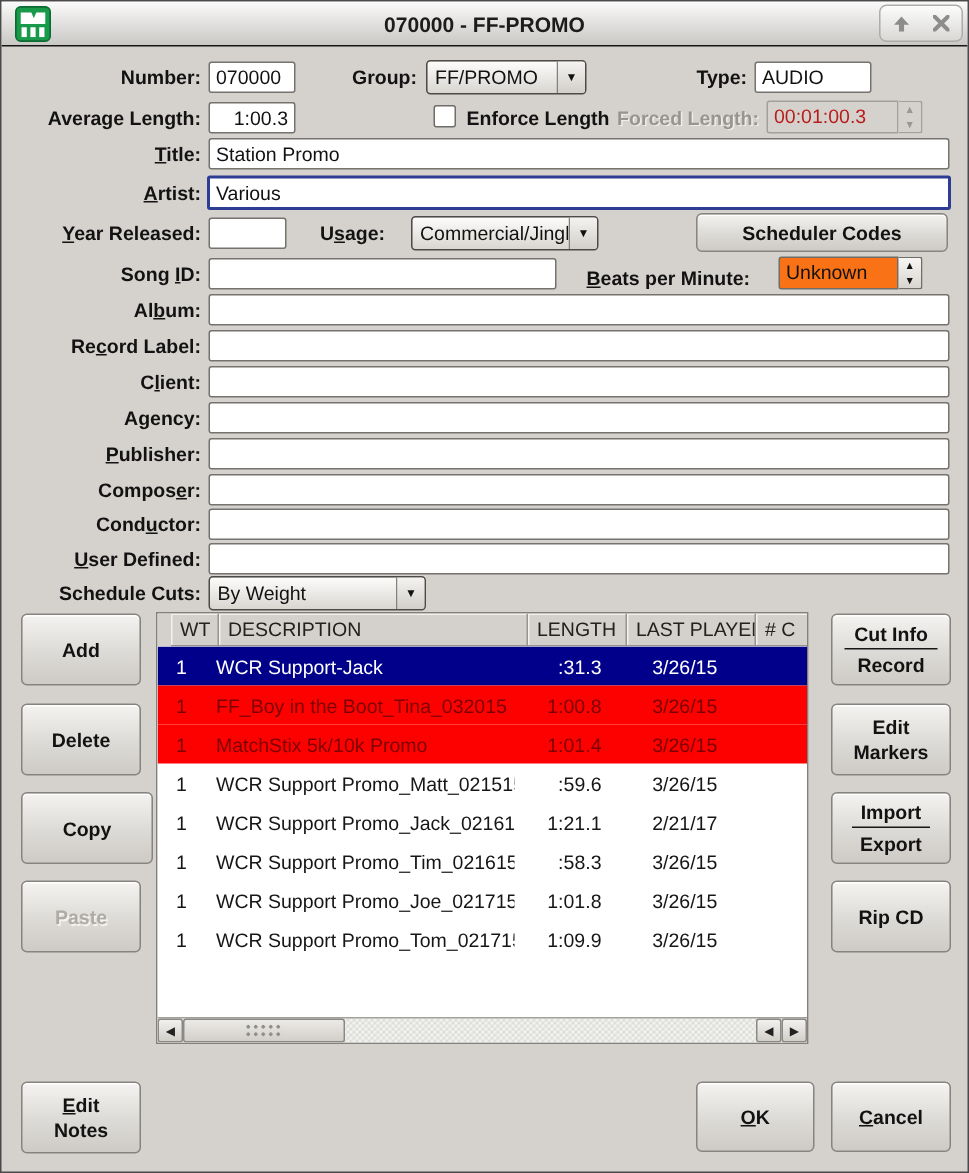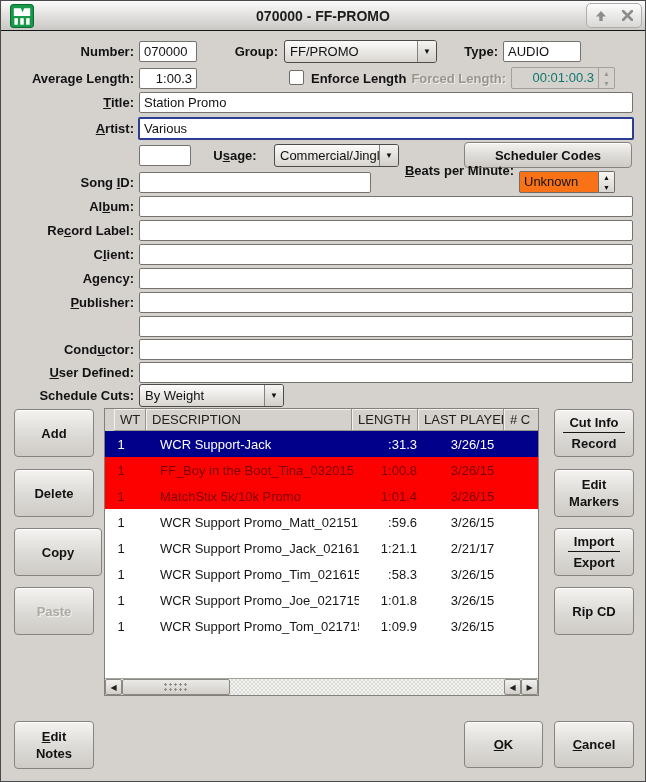--- a/index.html
+++ b/index.html
@@ -72,21 +72,21 @@
     background:#f97316; border:1px solid #6f6d68; border-radius:2px 0 0 2px;
     font-size:13px; line-height:20px; padding:0 4px; color:#111;
   }
   .spin-btns {
     width:16px; border:1px solid #6f6d68; border-left:none; border-radius:0 2px 2px 0;
     background:linear-gradient(#f7f6f4,#d8d5d0);
     display:flex; flex-direction:column;
   }
   .spin-btns span { flex:1; display:flex; align-items:center; justify-content:center;
     font-size:7px; line-height:7px; color:#111; }
-  .spin.disabled .spin-text { background:#d5d2cd; color:#0f766e; border-color:#a39f99; text-align:right; }
+  .spin.disabled .spin-text { background:#d5d2cd; color:#b91c1c; border-color:#a39f99; text-align:left; }
   .spin.disabled .spin-btns { border-color:#a39f99; background:#d5d2cd; }
   .spin.disabled .spin-btns span { color:#9a9792; }
 
   
   .btn {
     position:absolute; display:flex; flex-direction:column;
     align-items:center; justify-content:center;
     background:linear-gradient(#f4f3f1,#dcdad6 55%,#cecbc6);
     border:1px solid #87847f; border-radius:4px;
     box-shadow:inset 0 1px 0 #fff;
@@ -106,21 +106,21 @@
   .th {
     font-size:13px; color:#22211d; line-height:21px; padding-left:6px;
     border-right:1px solid #96948d; border-bottom:1px solid #96948d;
     white-space:nowrap; overflow:hidden; flex:none;
     box-shadow:inset 1px 1px 0 #f2f1ee;
   }
   .tbody { flex:1; background:#fff; overflow:hidden; }
   .trow { display:flex; height:26px; align-items:center; font-size:13px; color:#161616; }
   .td { white-space:nowrap; overflow:hidden; flex:none; }
   .td.wt { width:32px; text-align:center; }
-  .td.desc { width:206px; padding-left:7px;margin-left:16px; }
+  .td.desc { width:206px; padding-left:7px; }
   .td.len { width:66px; text-align:right; padding-right:8px; }
   .td.lp { width:95px; text-align:center; }
   .trow.selected { background:#00008b; color:#ffffff; }
   .trow.alert { background:#fd0000; color:#7c0000; }
 
   .hscroll {
     flex:none; height:17px; border-top:1px solid #a3a19b; display:flex;
     background-color:#f3f3f1;
     background-image:
       linear-gradient(45deg,#dbdbd7 25%,transparent 25%,transparent 75%,#dbdbd7 75%),
@@ -169,21 +169,21 @@
         <svg width="11" height="11" viewBox="0 0 11 11">
             <path d="M1 1 L10 10 M10 1 L1 10" stroke="#8c8c8a" stroke-width="2.6" stroke-linecap="round"></path>
           </svg>
       </div>
     </div>
   </div>
 
   <div class="flabel" style="top:40px"><span>Number:</span><span class="accel"></span><span></span></div>
   <input class="tbox" style="left: 138px; top: 40px; width: 58px;" value="070000">
   <div class="ilabel" style="left:180px; top:40px; width:97px; text-align:right"><span>Group:</span><span class="accel"></span><span></span></div>
-  <div class="combo" style="left:283px; top:39px; width:153px">
+  <div class="combo" style="left:283px; top:39px; width:107px">
     <span class="combo-value">FF/PROMO</span>
     <span class="combo-arrow">▼</span>
   </div>
   <div class="ilabel" style="left:420px; top:40px; width:77px; text-align:right"><span>Type:</span><span class="accel"></span><span></span></div>
   <input class="tbox" style="left: 502px; top: 40px; width: 78px;" value="AUDIO">
 
   <div class="flabel" style="top:67px"><span>Average Length:</span><span class="accel"></span><span></span></div>
   <input class="tbox right" style="left: 138px; top: 67px; width: 58px;" value="1:00.3">
   <div class="checkbox" style="left:288px; top:69px"></div>
   <div class="ilabel" style="left:310px; top:67px"><span>Enforce Length</span><span class="accel"></span><span></span></div>
@@ -195,33 +195,34 @@
         <span>▼</span>
       </span>
   </div>
 
   <div class="flabel" style="top:91px"><span></span><span class="accel">T</span><span>itle:</span></div>
   <input class="tbox" style="left: 138px; top: 91px; width: 494px;" value="Station Promo">
 
   <div class="flabel" style="top:117px"><span></span><span class="accel">A</span><span>rtist:</span></div>
   <input class="tbox focused" style="left: 137px; top: 116px; width: 496px;" value="Various">
 
+  <div class="flabel" style="top:144px"><span></span><span class="accel">Y</span><span>ear Released:</span></div>
   <input class="tbox" style="left: 138px; top: 144px; width: 52px;" value="">
   <div class="ilabel" style="left:200px; top:144px; width:68px; text-align:center"><span>U</span><span class="accel">s</span><span>age:</span></div>
   <div class="combo" style="left:273px; top:143px; width:125px">
     <span class="combo-value">Commercial/Jingle/Promo</span>
     <span class="combo-arrow">▼</span>
   </div>
   <div class="btn" style="left:463px; top:141px; width:168px; height:26px">
       <span>Scheduler Codes</span>
     </div>
 
   <div class="flabel" style="top:171px"><span>Song </span><span class="accel">I</span><span>D:</span></div>
   <input class="tbox" style="left: 138px; top: 171px; width: 232px;" value="">
-  <div class="ilabel" style="left:390px; top:159px; width:123px; text-align:right"><span></span><span class="accel">B</span><span>eats per Minute:</span></div>
+  <div class="ilabel" style="left:390px; top:174px; width:123px; text-align:left"><span></span><span class="accel">B</span><span>eats per Minute:</span></div>
   <div class="spin" style="left:518px; top:170px">
     <span class="spin-text" style="width:80px">Unknown</span>
     <span class="spin-btns">
         <span>▲</span>
         <span>▼</span>
       </span>
   </div>
 
   <div class="flabel" style="top:195px"><span>Al</span><span class="accel">b</span><span>um:</span></div>
   <input class="tbox" style="left: 138px; top: 195px; width: 494px;" value="">
@@ -231,20 +232,21 @@
 
   <div class="flabel" style="top:243px"><span>C</span><span class="accel">l</span><span>ient:</span></div>
   <input class="tbox" style="left: 138px; top: 243px; width: 494px;" value="">
 
   <div class="flabel" style="top:267px"><span>Agency:</span><span class="accel"></span><span></span></div>
   <input class="tbox" style="left: 138px; top: 267px; width: 494px;" value="">
 
   <div class="flabel" style="top:291px"><span></span><span class="accel">P</span><span>ublisher:</span></div>
   <input class="tbox" style="left: 138px; top: 291px; width: 494px;" value="">
 
+  <div class="flabel" style="top:315px"><span>Compos</span><span class="accel">e</span><span>r:</span></div>
   <input class="tbox" style="left: 138px; top: 315px; width: 494px;" value="">
 
   <div class="flabel" style="top:338px"><span>Cond</span><span class="accel">u</span><span>ctor:</span></div>
   <input class="tbox" style="left: 138px; top: 338px; width: 494px;" value="">
 
   <div class="flabel" style="top:361px"><span></span><span class="accel">U</span><span>ser Defined:</span></div>
   <input class="tbox" style="left: 138px; top: 361px; width: 494px;" value="">
 
   <div class="flabel" style="top:384px"><span>Schedule Cuts:</span><span class="accel"></span><span></span></div>
   <div class="combo" style="left:138px; top:383px; width:145px">

